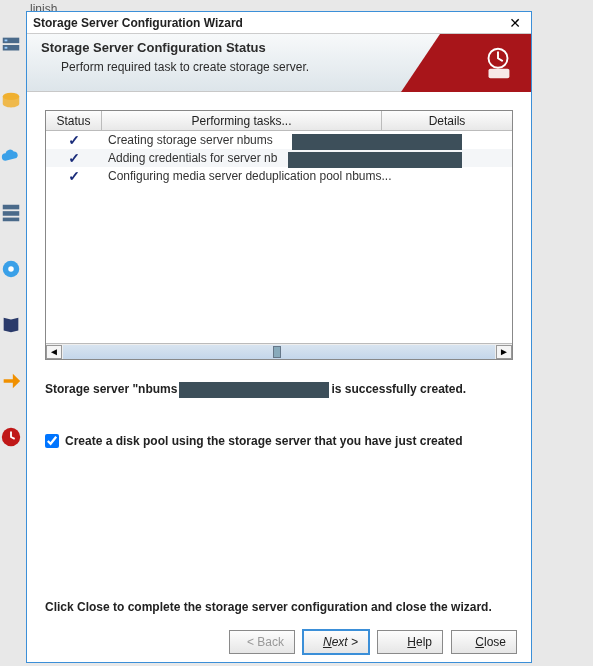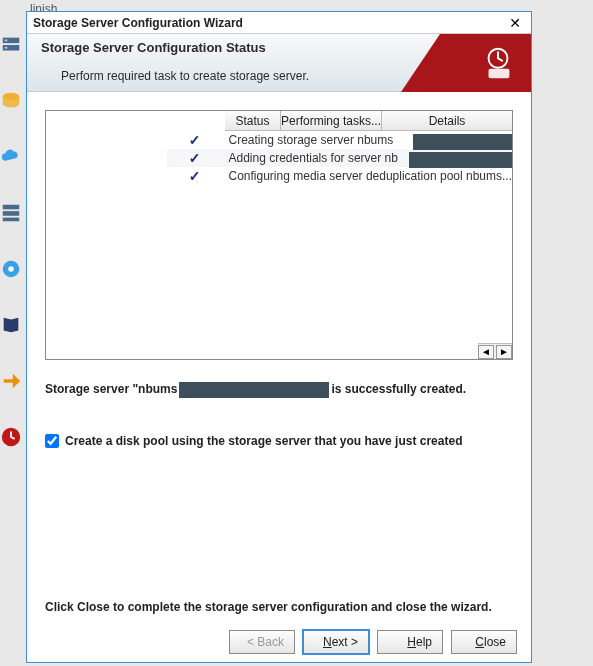--- a/index.html
+++ b/index.html
@@ -52,40 +52,39 @@
   .titlebar-title { font-weight: bold; font-size: 12px; color: #222; }
   .close-x { font-size: 14px; cursor: pointer; padding: 0 4px; }
   .banner {
     height: 58px;
     background: linear-gradient(#f7f9fa,#dde5ea);
     position: relative;
     border-bottom: 1px solid #c8c8c8;
     padding: 6px 14px;
   }
   .banner-title { font-weight: bold; font-size: 13px; color: #2b2b2b; }
-  .banner-sub { font-size: 12px; color: #2b2b2b; padding-left: 20px; margin-top: 14px;}
+  .banner-sub { font-size: 12px; color: #2b2b2b; padding-left: 20px; margin-top: 5px;}
   .banner-red {
     position: absolute; right: 0; top: 0; height: 58px; width: 130px;
     background: #a8151a;
     clip-path: polygon(30% 0, 100% 0, 100% 100%, 0 100%);
     display: flex; align-items: center; justify-content: flex-end;
     padding-right: 14px;
   }
   .banner-red svg { width: 38px; height: 38px; }
   .body-area {
     padding: 18px 18px 10px 18px;
   }
   .task-table {
     border: 1px solid #888;
     width: 100%;
     height: 250px;
     display: flex;
     flex-direction: column;
     background: #fff;
-    align-items: flex-end;
   }
   .task-header {
     display: flex;
     background: linear-gradient(#fdfdfd,#e8e8e8);
     border-bottom: 1px solid #bbb;
     height: 20px;
     font-size: 12px;
     color: #222;
   }
   .col-status { width: 56px; border-right: 1px solid #bbb; text-align: center; line-height: 20px;}
@@ -125,21 +124,21 @@
   .btn {
     min-width: 66px; height: 24px;
     background: linear-gradient(#fdfdfd,#e6e6e6);
     border: 1px solid #8a8a8a;
     font-size: 12px; color: #222;
     cursor: pointer;
     padding: 0 10px;
     text-align: right;
   }
   .btn:disabled { color: #999; cursor: default;}
-  .btn.focus { border: 1px solid #3b8fd8; box-shadow: 0 0 0 1px #3b8fd8;}
+  .btn.focus { border: 1px solid #3b8fd8; box-shadow: 0 0 0 1px #3b8fd8; font-style: italic;}
   .mn { text-decoration: underline; }
 </style>
 </head>
 <body>
 
 <div class="bg-text">linish.</div>
 
 <div class="sidebar">
   <div class="sidebar-icon">
     <svg viewBox="0 0 24 24" width="22" height="22">

